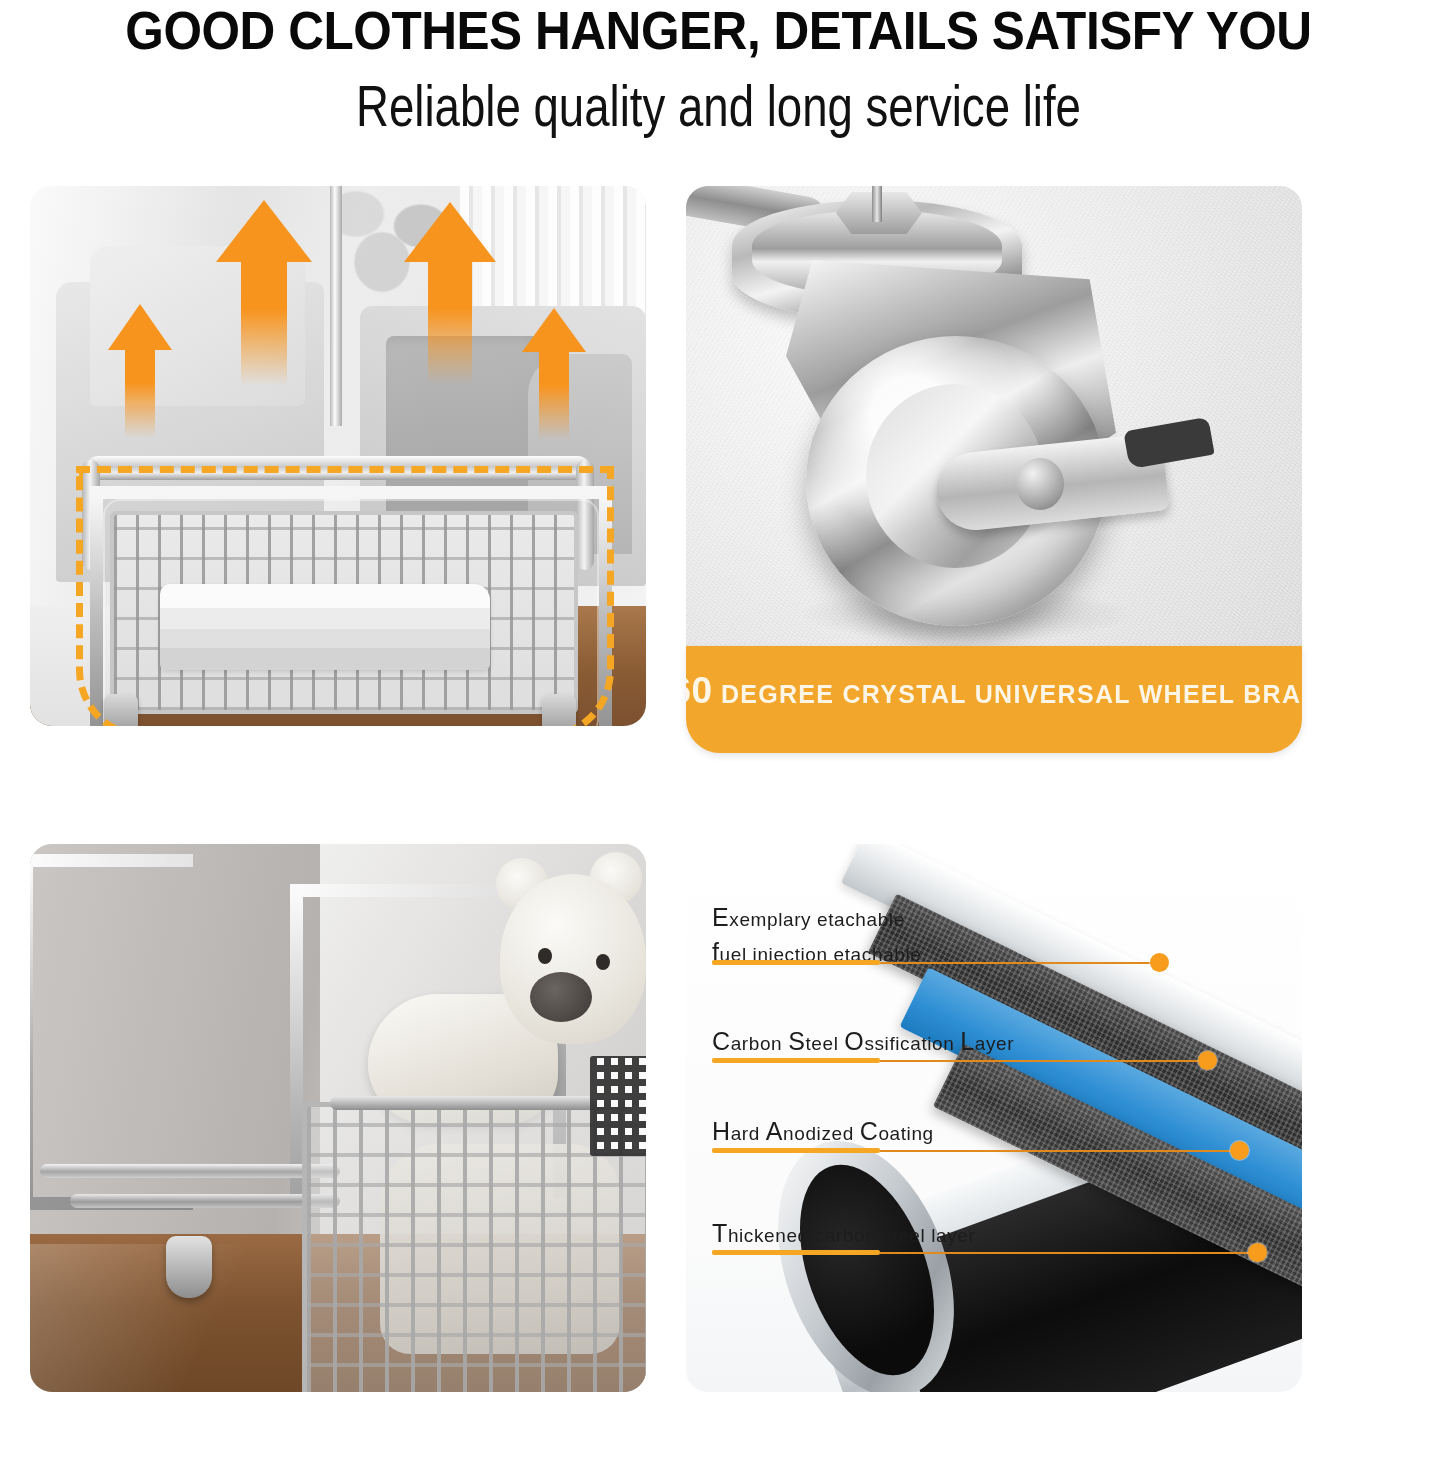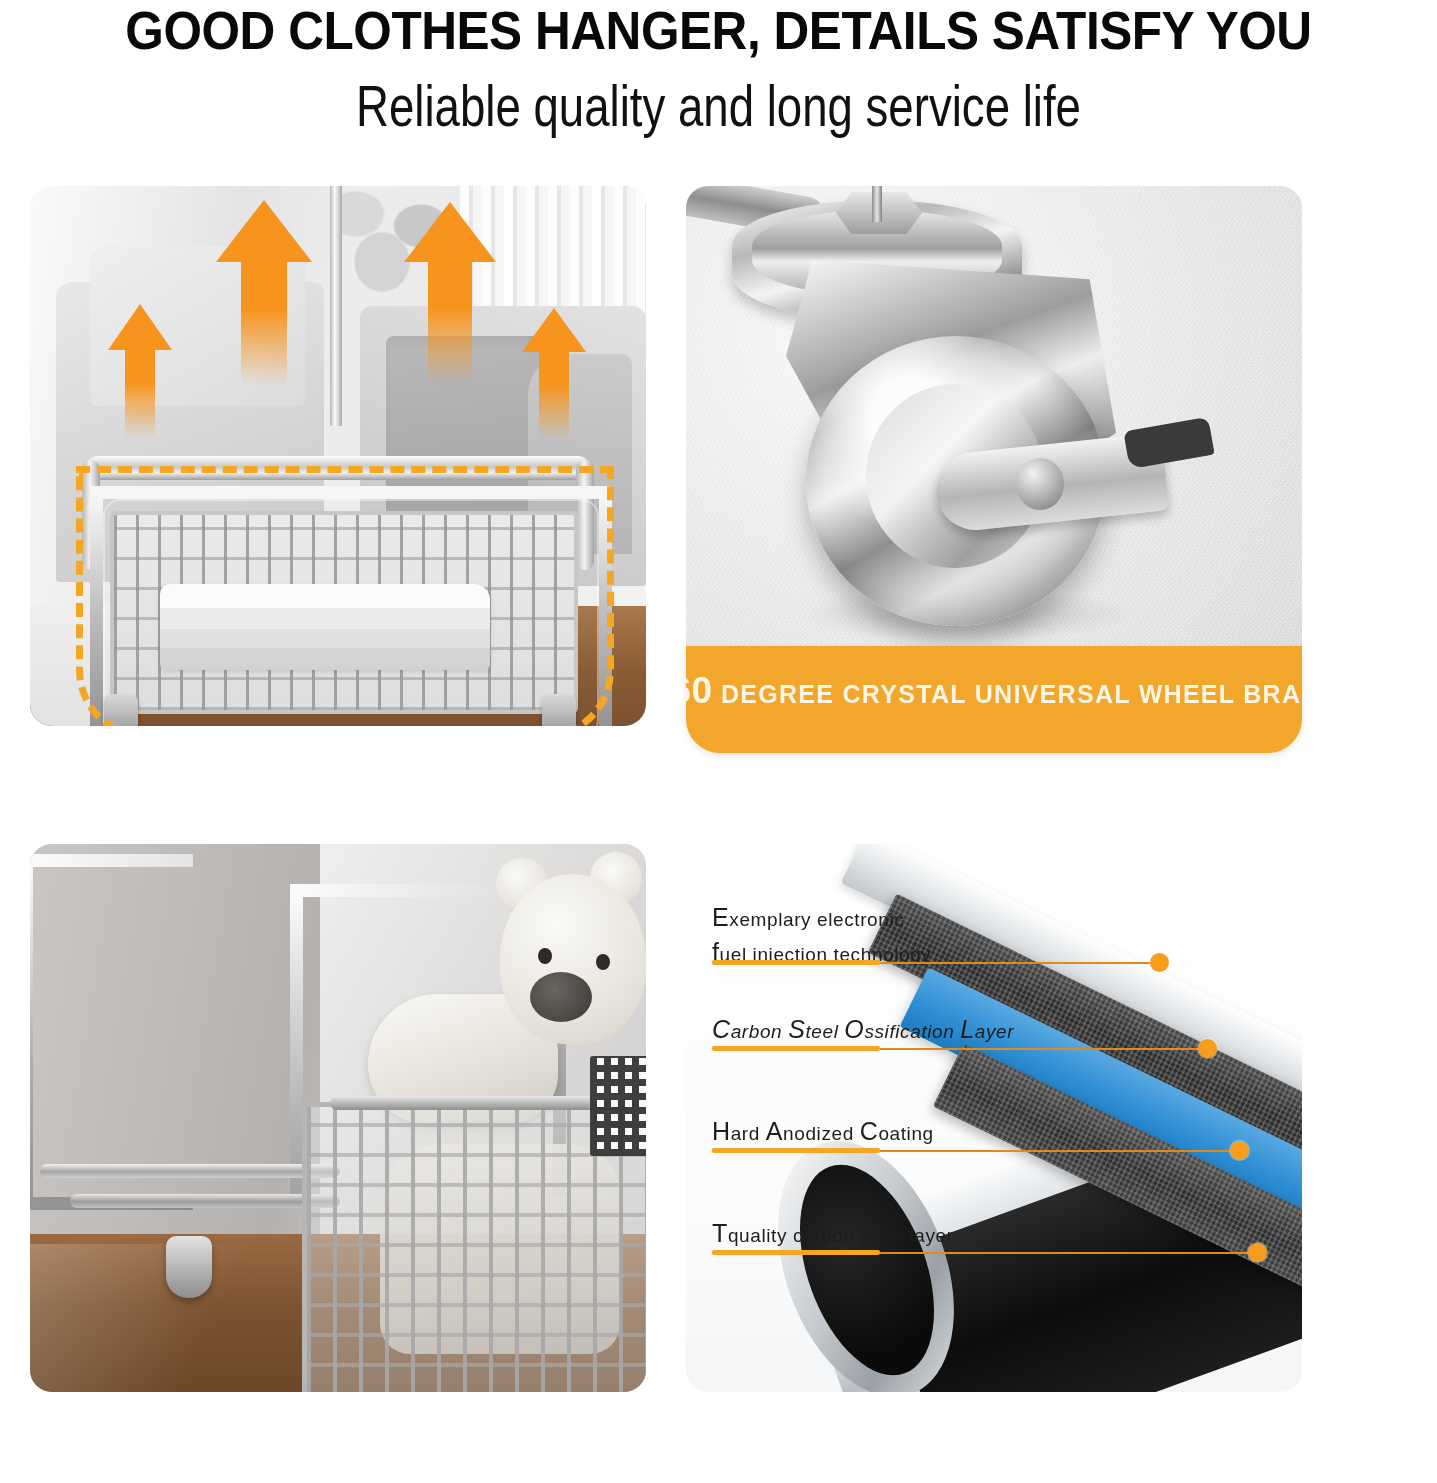--- a/index.html
+++ b/index.html
@@ -331,21 +331,21 @@
     line-height:1.38;
   }
   .co .txt .cap { font-size:25px; }
   .co .bar { position:absolute; left:0; height:5px; width:168px; background:#F5A623;
     border-radius:2px; }
   .co .thin { position:absolute; height:1.6px; background:#E08A1E; }
   .co .dot { position:absolute; width:19px; height:19px; border-radius:50%;
     background:#F79C1C; box-shadow:0 0 0 1px rgba(255,255,255,.35); }
 
   .co1 { top:56px; }
-  .co2 { top:168px;font-style:italic; }
+  .co2 { top:180px; }
   .co3 { top:270px; }
   .co4 { top:372px; }
 </style>
 </head>
 <body>
 
 <div class="page">
 
   <div class="head-wrap">
     <div class="title">GOOD CLOTHES HANGER, DETAILS SATISFY YOU</div>
@@ -457,22 +457,22 @@
 
         <div class="layer lSilver"></div>
         <div class="layer lCarbonOut"></div>
         <div class="layer lBlue"></div>
         <div class="layer lCarbonIn"></div>
 
         <div class="callouts">
 
           <div class="co co1">
             <div class="txt">
-              <span class="cap">E</span><span>xemplary electronic</span><br>
-              <span class="cap">f</span><span>uel injection technology</span>
+              <span class="cap">E</span><span>xemplary etachable</span><br>
+              <span class="cap">f</span><span>uel injection etachable</span>
             </div>
             <div class="bar" style="top:60px;"></div>
             <div class="thin" style="top:62px; left:168px; width:272px;"></div>
             <div class="dot" style="top:53px; left:438px;"></div>
           </div>
 
           <div class="co co2">
             <div class="txt">
               <span class="cap">C</span>arbon <span class="cap">S</span>teel <span class="cap">O</span>ssification <span class="cap">L</span>ayer
             </div>
@@ -485,21 +485,21 @@
             <div class="txt">
               <span class="cap">H</span>ard <span class="cap">A</span>nodized <span class="cap">C</span>oating
             </div>
             <div class="bar" style="top:34px;"></div>
             <div class="thin" style="top:36px; left:168px; width:352px;"></div>
             <div class="dot" style="top:27px; left:518px;"></div>
           </div>
 
           <div class="co co4">
             <div class="txt">
-              <span class="cap">T</span><span>quality carbon steel layer</span>
+              <span class="cap">T</span><span>hickened carbon steel layer</span>
             </div>
             <div class="bar" style="top:34px;"></div>
             <div class="thin" style="top:36px; left:168px; width:370px;"></div>
             <div class="dot" style="top:27px; left:536px;"></div>
           </div>
 
         </div>
       </div>
     </div>
 

